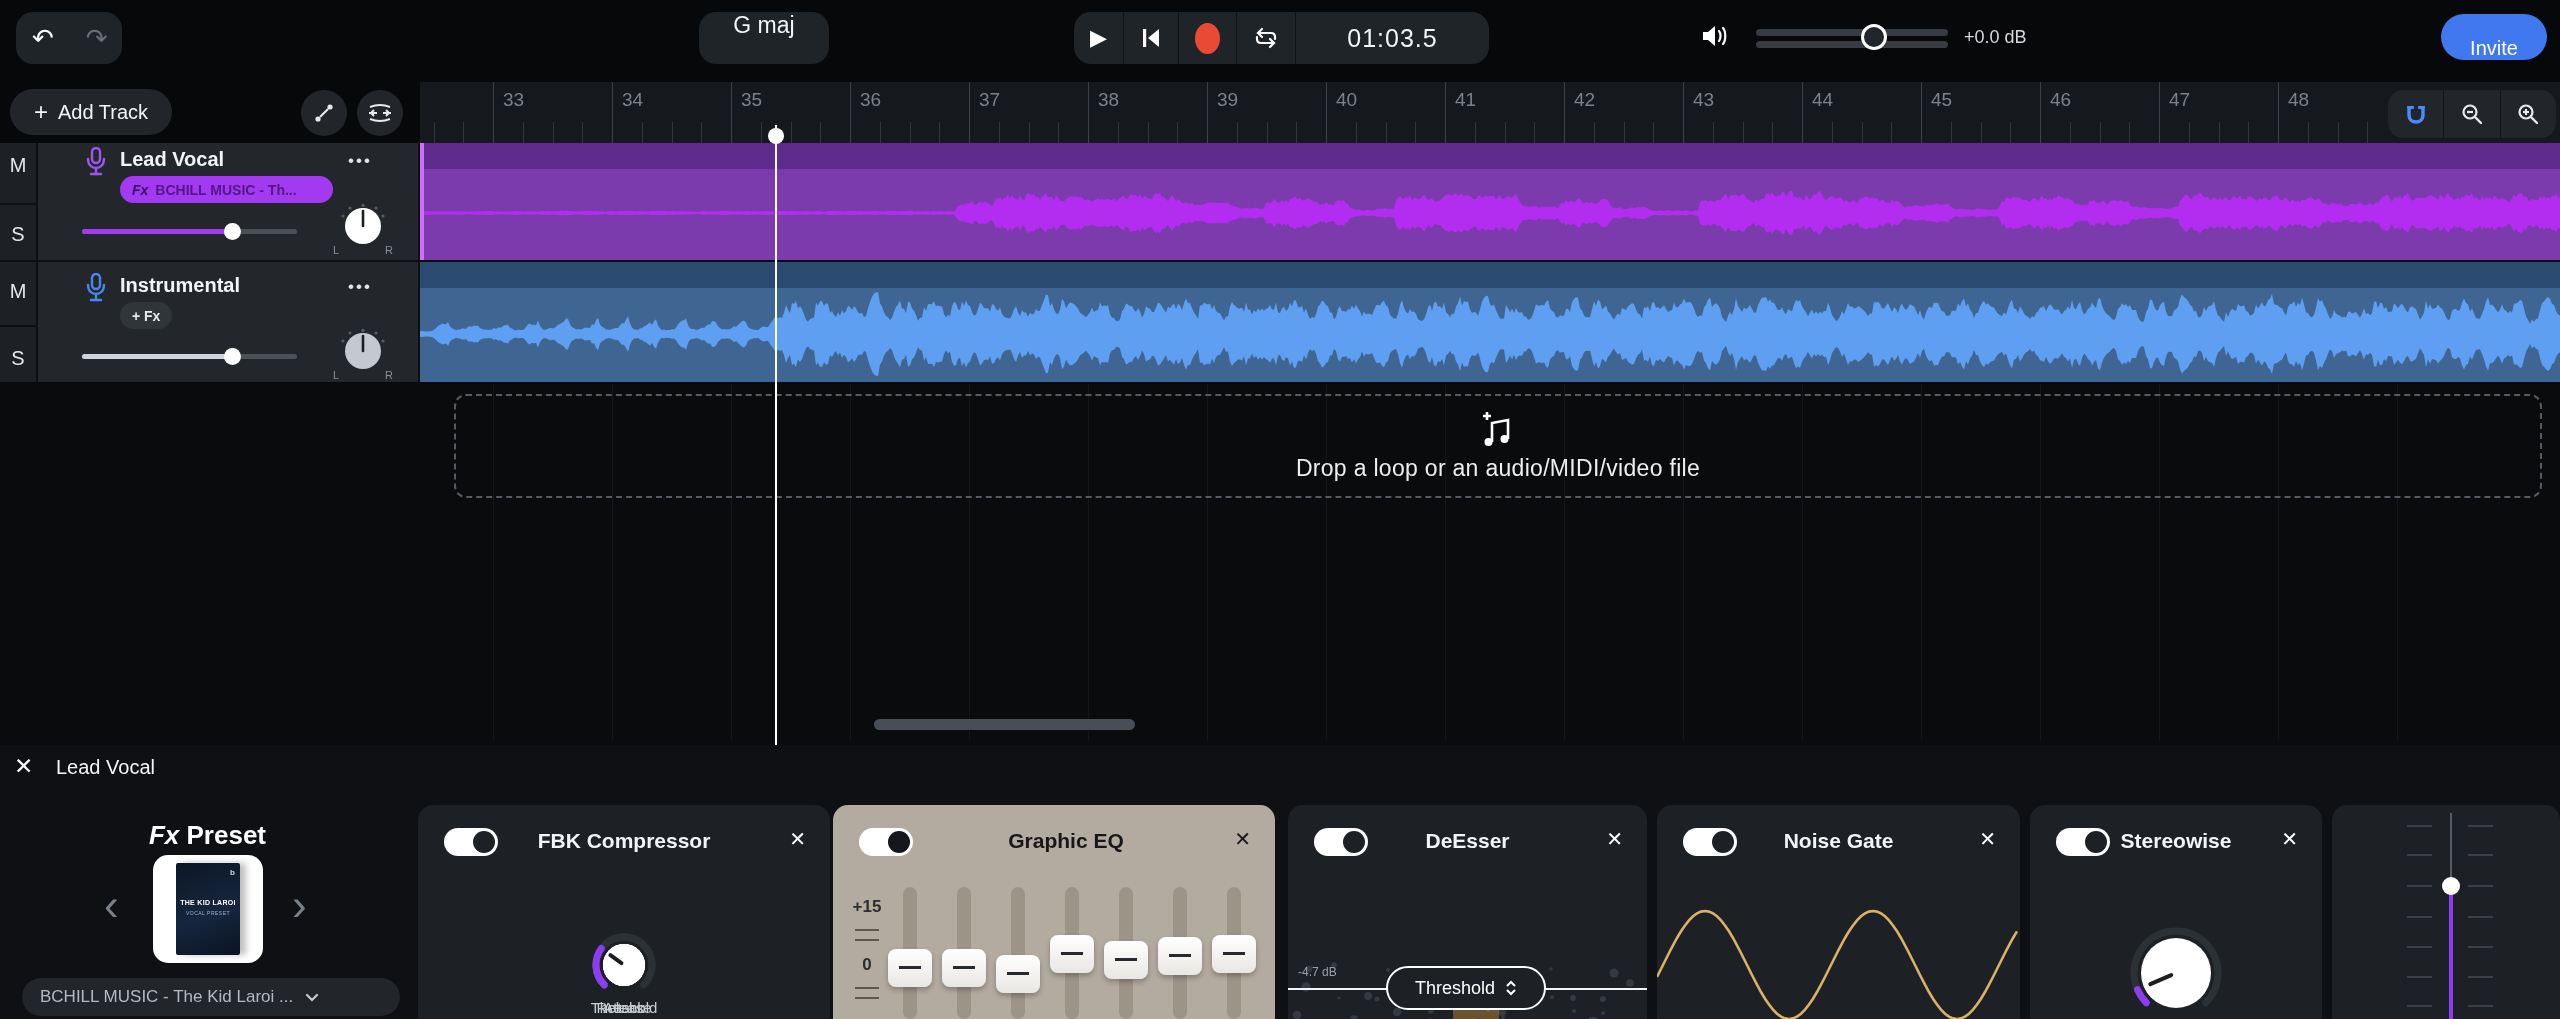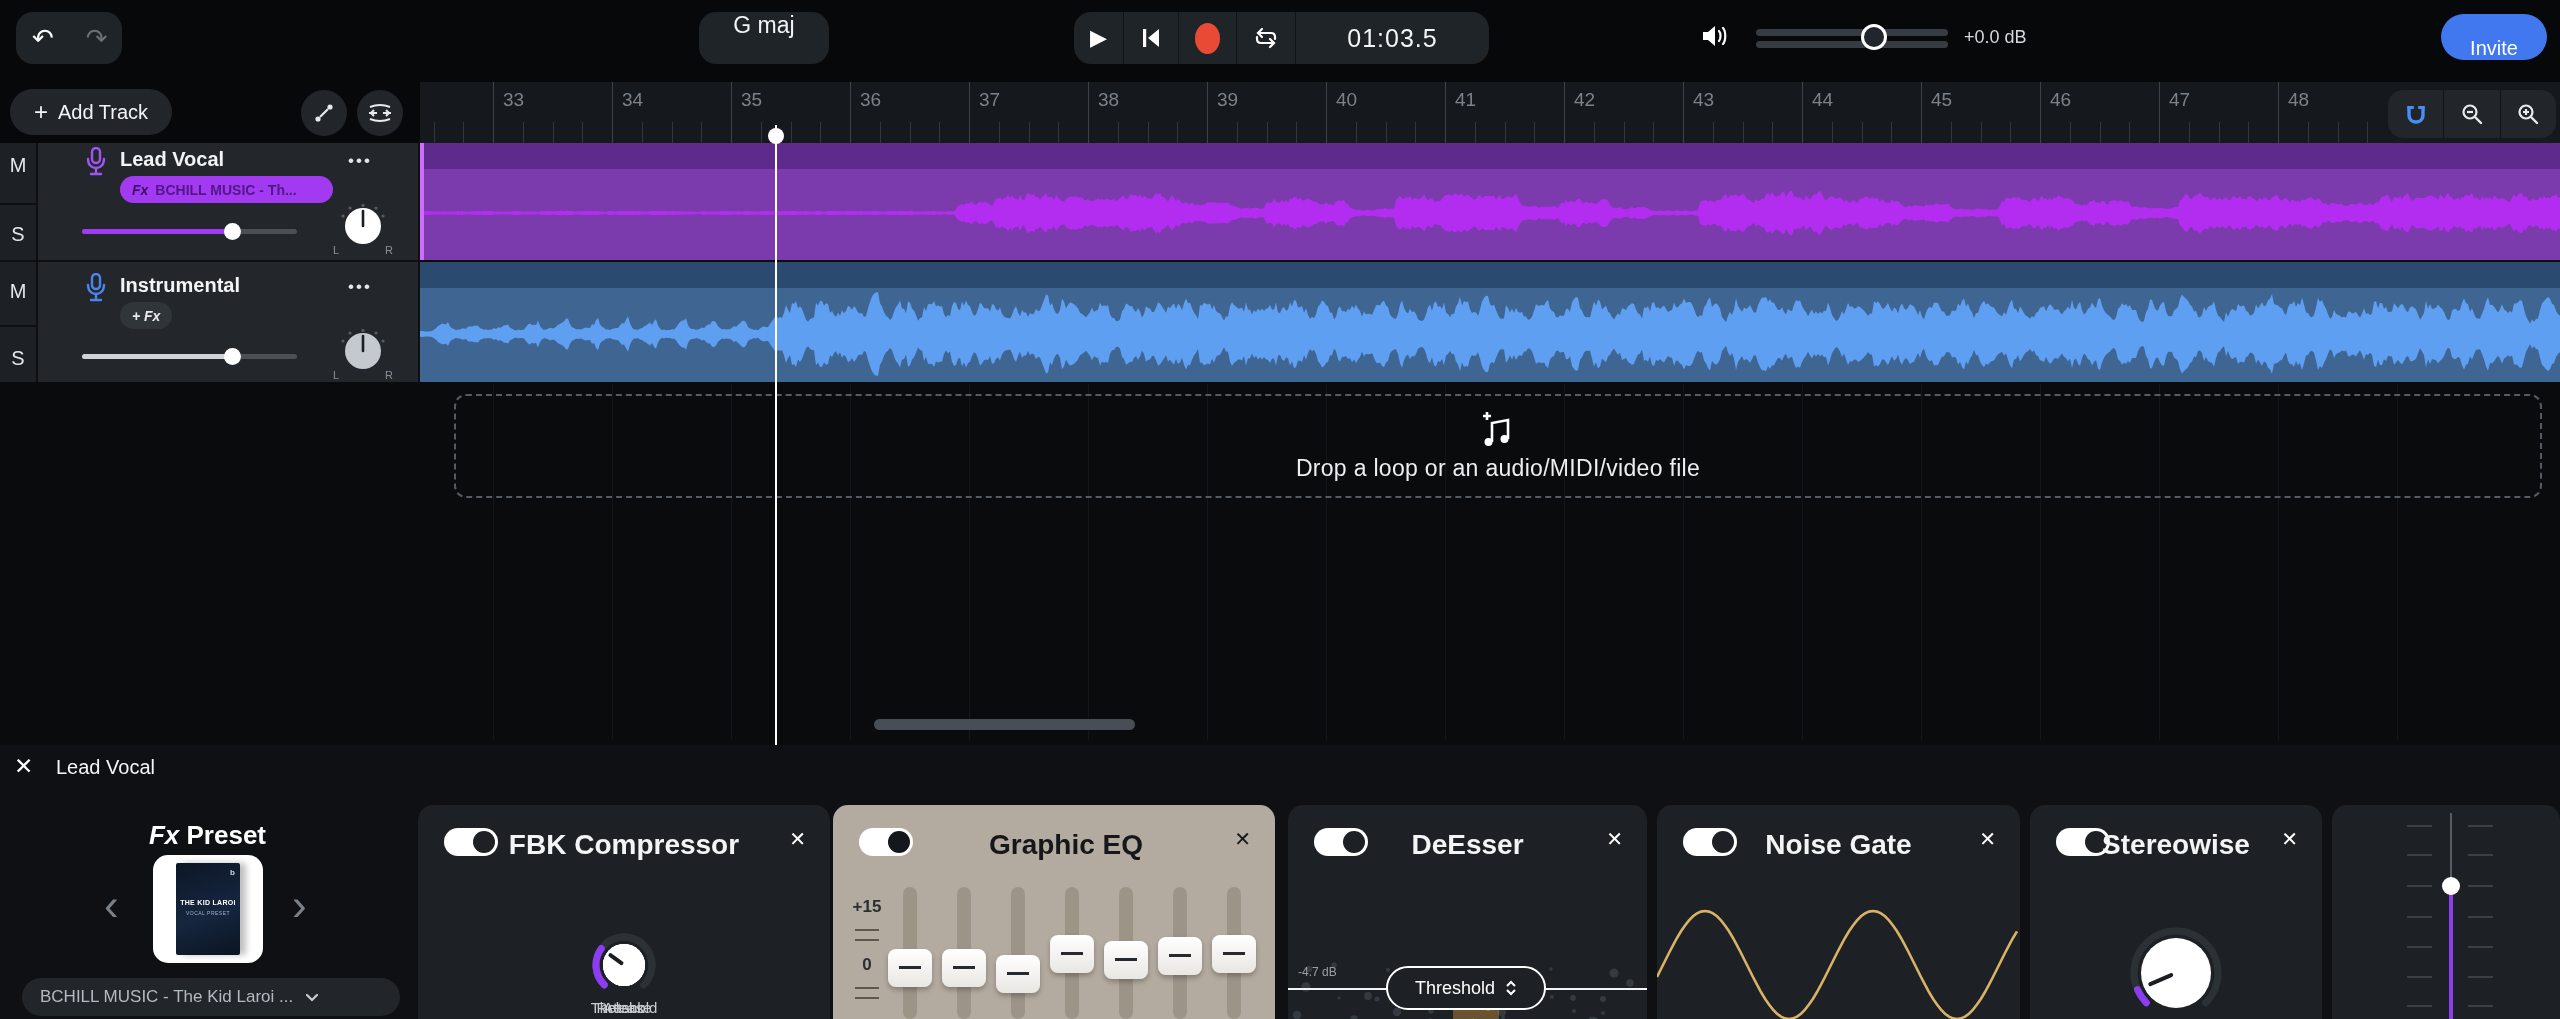--- a/index.html
+++ b/index.html
@@ -77,21 +77,21 @@
   #preset-img { position:absolute; left:153px; top:110px; width:110px; height:108px; background:#fff; border-radius:15px; display:flex; align-items:center; justify-content:center; }
   #preset-box { width:64px; height:92px; background:linear-gradient(160deg,#0c1626 0%,#16263f 55%,#0a1422 100%); border-radius:2px; position:relative; box-shadow:6px 0 6px rgba(0,0,0,.25); }
   #preset-box .brand { position:absolute; right:5px; top:5px; font-size:8px; color:#cfd6e2; font-weight:700; }
   #preset-box .line1 { position:absolute; left:0; top:36px; width:100%; text-align:center; font-size:7px; font-weight:700; color:#fff; letter-spacing:0.3px; }
   #preset-box .line2 { position:absolute; left:0; top:47px; width:100%; text-align:center; font-size:5px; color:#9fb0c8; letter-spacing:0.5px; }
   .preset-arrow { position:absolute; top:145px; font-size:44px; color:#7a8088; line-height:30px; }
   #preset-pill { position:absolute; left:22px; top:233px; width:378px; height:38px; background:#22262b; border-radius:19px; display:flex; align-items:center; padding:0 18px; gap:12px; }
   #preset-pill .ptxt { font-size:17px; color:#b4bac1; white-space:nowrap; }
 
   .panel { position:absolute; top:60px; height:214px; background:#1d2125; border-radius:15px 15px 0 0; overflow:hidden; }
-  .panel .ptitle { position:absolute; top:24px; left:0; width:100%; text-align:center; font-size:28px; font-weight:700; color:#f2f4f6; }
+  .panel .ptitle { position:absolute; top:24px; left:0; width:100%; text-align:center; font-size:21px; font-weight:700; color:#f2f4f6; }
   .panel .pclose { position:absolute; top:22px; right:24px; font-size:20px; color:#fff; }
   .toggle { position:absolute; left:26px; top:23px; width:54px; height:28px; border-radius:14px; background:#fff; }
   .toggle .tk { position:absolute; right:3px; top:3px; width:22px; height:22px; border-radius:50%; background:#1d2125; }
   .knob-label { text-align:center; font-size:15px; color:#c8cdd2; margin-top:2px; }
   .knobbox { position:absolute; display:flex; flex-direction:column; align-items:center; }
 
   #panel-comp { left:418px; width:412px; }
   #panel-eq { left:833px; width:442px; background:#b3ab9f; }
   #panel-eq .ptitle { color:#15171a;padding-left:24px; }
   #panel-eq .pclose { color:#15171a; }
@@ -365,21 +365,21 @@
     </div>
 
     <svg style="position:absolute;left:84px;top:130px" width="24" height="30" viewBox="0 0 24 30">
       <rect x="8" y="1" width="8" height="15" rx="4" fill="none" stroke="#4d84e8" stroke-width="2.4"></rect>
       <path d="M4 12 C4 19 9 21 12 21 C15 21 20 19 20 12" fill="none" stroke="#4d84e8" stroke-width="2.4" stroke-linecap="round"></path>
       <path d="M12 21 L12 27 M7 27 L17 27" stroke="#4d84e8" stroke-width="2.4" stroke-linecap="round"></path>
     </svg>
     <div class="track-title" style="top:131px">Instrumental</div>
     <div class="more-dots" style="top:134px">•••</div>
     <div class="fx-badge" style="top:159px;background:#30353a;color:#e8eaec">
-      <span style="font-style:italic;font-weight:700">+ Fx</span>
+      <span style="font-weight:700">+ Fx</span>
     </div>
     <div class="slider-track" style="top:211px">
       <div class="slider-fill" style="background:#cfd4da"></div>
         <div class="slider-thumb"></div>
     </div>
     <div class="pan-wrap" style="top:186px">
       <svg width="62" height="42" viewBox="0 0 62 42">
         <g fill="#565c63">
             <circle cx="11" cy="12" r="1.6"></circle>
             <circle cx="18" cy="4" r="1.6"></circle>

